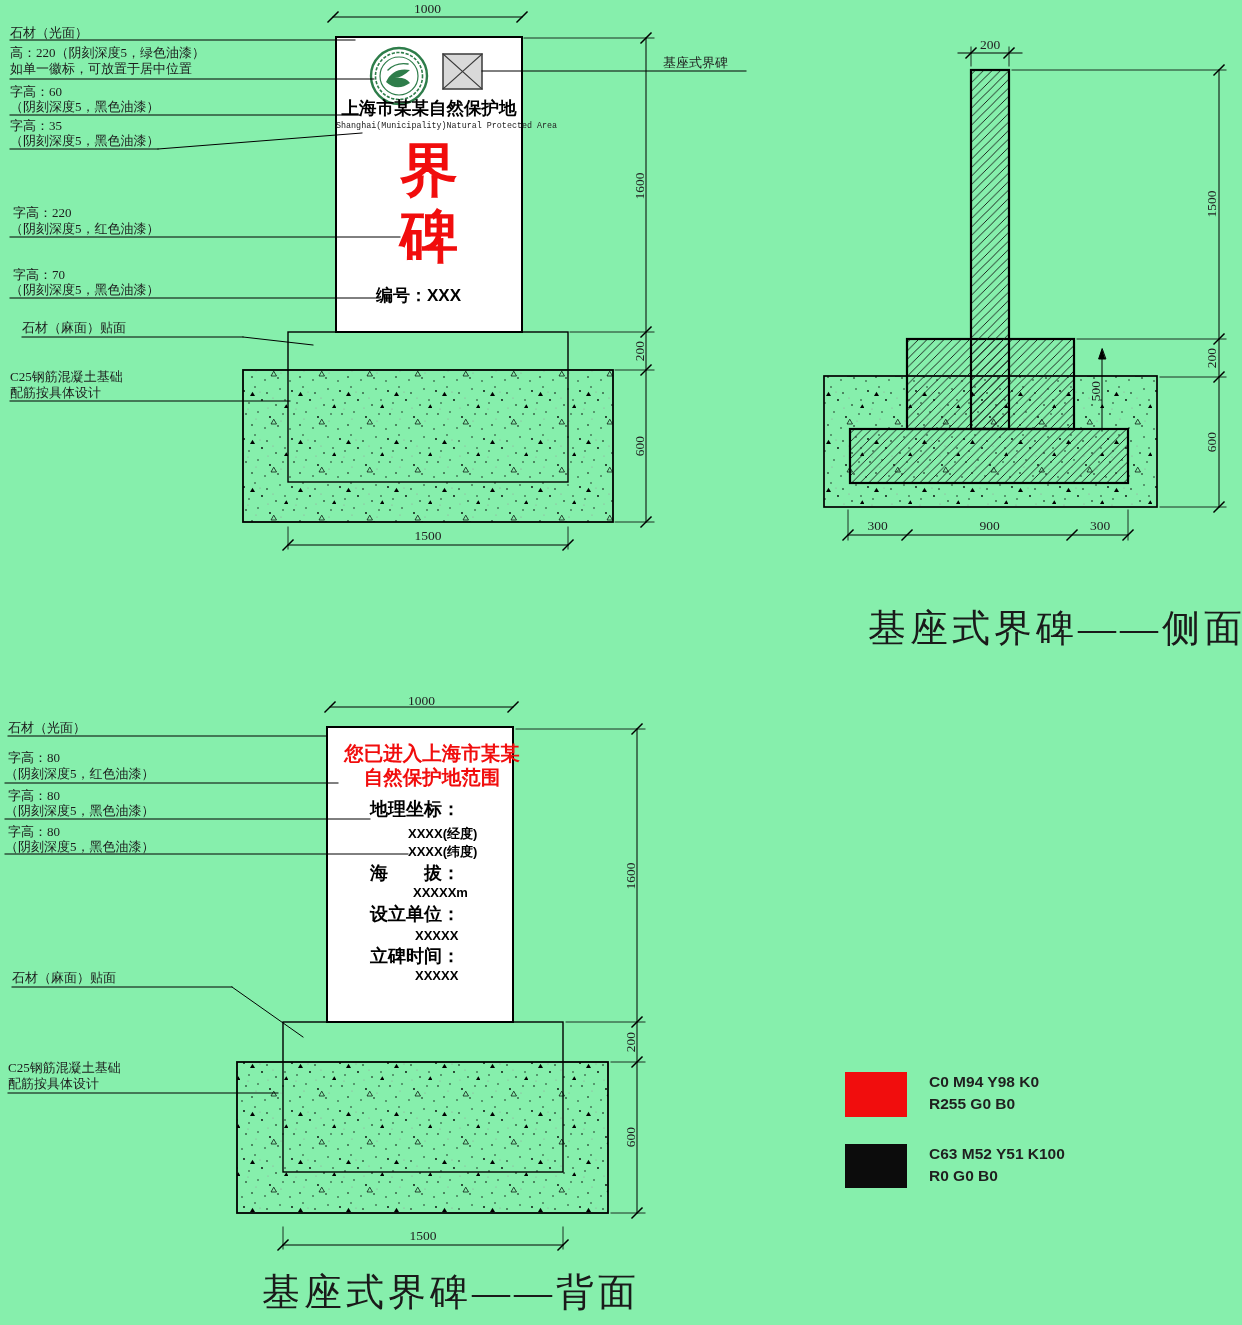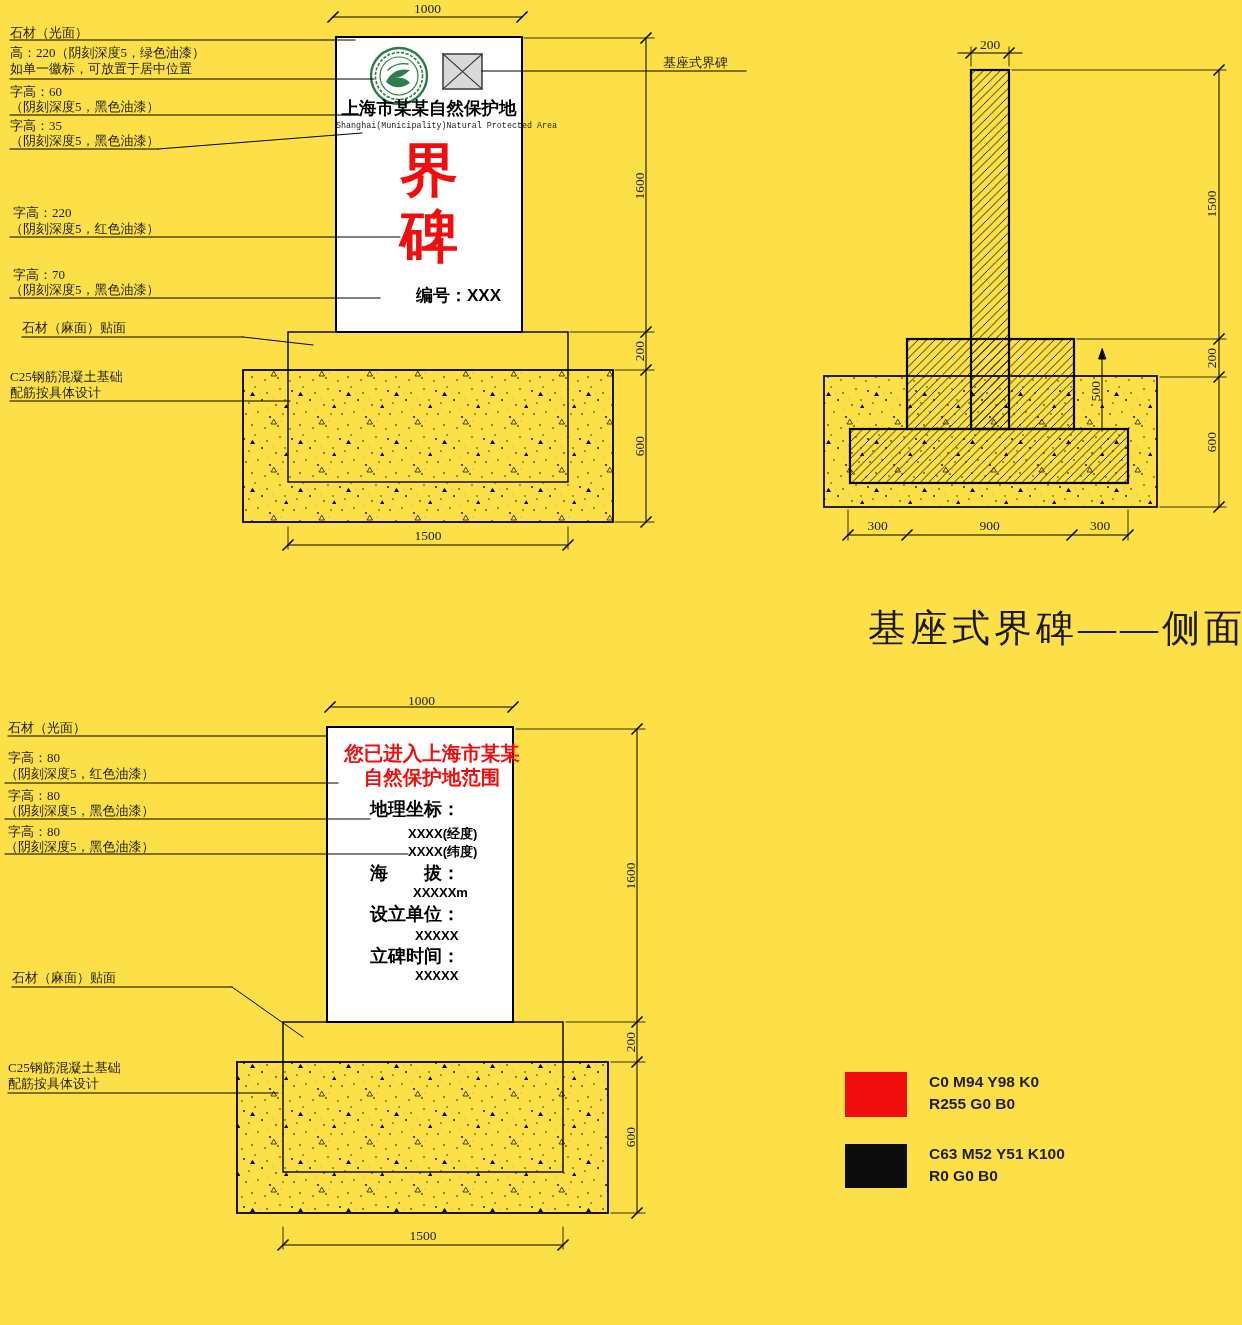--- a/index.html
+++ b/index.html
@@ -1,16 +1,16 @@
 <!DOCTYPE html>
 <html><head>
 <meta charset="utf-8">
 <style>
   html,body{margin:0;padding:0;background:#fff;}
-  #stage{position:relative;width:1242px;height:1325px;background:#fde047;overflow:hidden;
+  #stage{position:relative;width:1242px;height:1325px;background:#86efac;overflow:hidden;
          font-family:"Liberation Serif","DejaVu Serif",serif;}
   svg.overlay{position:absolute;left:0;top:0;z-index:1;}
   .t{position:absolute;white-space:nowrap;color:#151515;z-index:2;}
   .ser{font:13px/15px "Liberation Serif","DejaVu Serif",serif;color:#1c1c1c;}
   .dim{font:13.5px/14px "Liberation Serif","DejaVu Serif",serif;color:#222;text-align:center;}
   .vdim{transform:translate(-50%,-50%) rotate(-90deg);transform-origin:center;}
   .caption{font:38px/44px "Liberation Serif","DejaVu Serif",serif;letter-spacing:4px;color:#1a1a1a;}
   .sans{font-family:"Liberation Sans","DejaVu Sans",sans-serif;text-align:right;}
   .panel-title{font-weight:bold;font-size:17.5px;line-height:18px;text-align:center;color:#000;}
   .panel-sub{font-size:8.4px;line-height:10px;text-align:center;color:#222;font-family:Liberation Mono, monospace;}
@@ -210,21 +210,21 @@
 <div class="t ser" style="left:22px;top:320px;">石材（麻面）贴面</div>
 <div class="t ser" style="left:10px;top:369px;">C25钢筋混凝土基础</div>
 <div class="t ser" style="left:10px;top:385px;">配筋按具体设计</div>
 
 <div class="t sans panel-title" style="left:336px;top:99px;width:186px;">上海市某某自然保护地</div>
 <div class="t sans panel-sub" style="left:336px;top:121px;width:186px;">Shanghai(Municipality)Natural Protected Area</div>
 <div class="t sans bigchars" style="left:336px;top:137px;width:186px;">
   <div>界</div>
   <div>碑</div>
 </div>
-<div class="t sans pnum" style="left:336px;top:287px;width:165px;text-align:right;">编号：XXX</div>
+<div class="t sans pnum" style="left:336px;top:287px;width:165px;">编号：XXX</div>
 
 
 <div class="t dim" style="left:958px;top:38px;width:64px;">200</div>
 <div class="t dim vdim" style="left:1212px;top:204px;">1500</div>
 <div class="t dim vdim" style="left:1212px;top:358px;">200</div>
 <div class="t dim vdim" style="left:1212px;top:442px;">600</div>
 <div class="t dim vdim" style="left:1096px;top:391px;">500</div>
 <div class="t dim" style="left:848px;top:519px;width:59px;">300</div>
 <div class="t dim" style="left:907px;top:519px;width:165px;">900</div>
 <div class="t dim" style="left:1072px;top:519px;width:56px;">300</div>
@@ -255,20 +255,21 @@
 <div class="t sans row-label" style="left:370px;top:800px;">地理坐标：</div>
 <div class="t sans row-value" style="left:408px;top:827px;">XXXX(经度)</div>
 <div class="t sans row-value" style="left:408px;top:845px;">XXXX(纬度)</div>
 <div class="t sans row-label" style="left:370px;top:864px;">海　　拔：</div>
 <div class="t sans row-value" style="left:413px;top:886px;">XXXXXm</div>
 <div class="t sans row-label" style="left:370px;top:905px;">设立单位：</div>
 <div class="t sans row-value" style="left:415px;top:929px;">XXXXX</div>
 <div class="t sans row-label" style="left:370px;top:947px;">立碑时间：</div>
 <div class="t sans row-value" style="left:415px;top:969px;">XXXXX</div>
 
+<div class="t caption" style="left:262px;top:1270px;">基座式界碑——背面</div>
 
 <div class="swatch" style="left:845px;top:1072px;width:62px;height:45px;background:#f10d0d;"></div>
 <div class="t sans leg" style="left:929px;top:1073px;">C0 M94 Y98 K0</div>
 <div class="t sans leg" style="left:929px;top:1095px;">R255 G0 B0</div>
 <div class="swatch" style="left:845px;top:1144px;width:62px;height:44px;background:#0c0c0c;"></div>
 <div class="t sans leg" style="left:929px;top:1145px;">C63 M52 Y51 K100</div>
 <div class="t sans leg" style="left:929px;top:1167px;">R0 G0 B0</div>
 
 </div>
 

